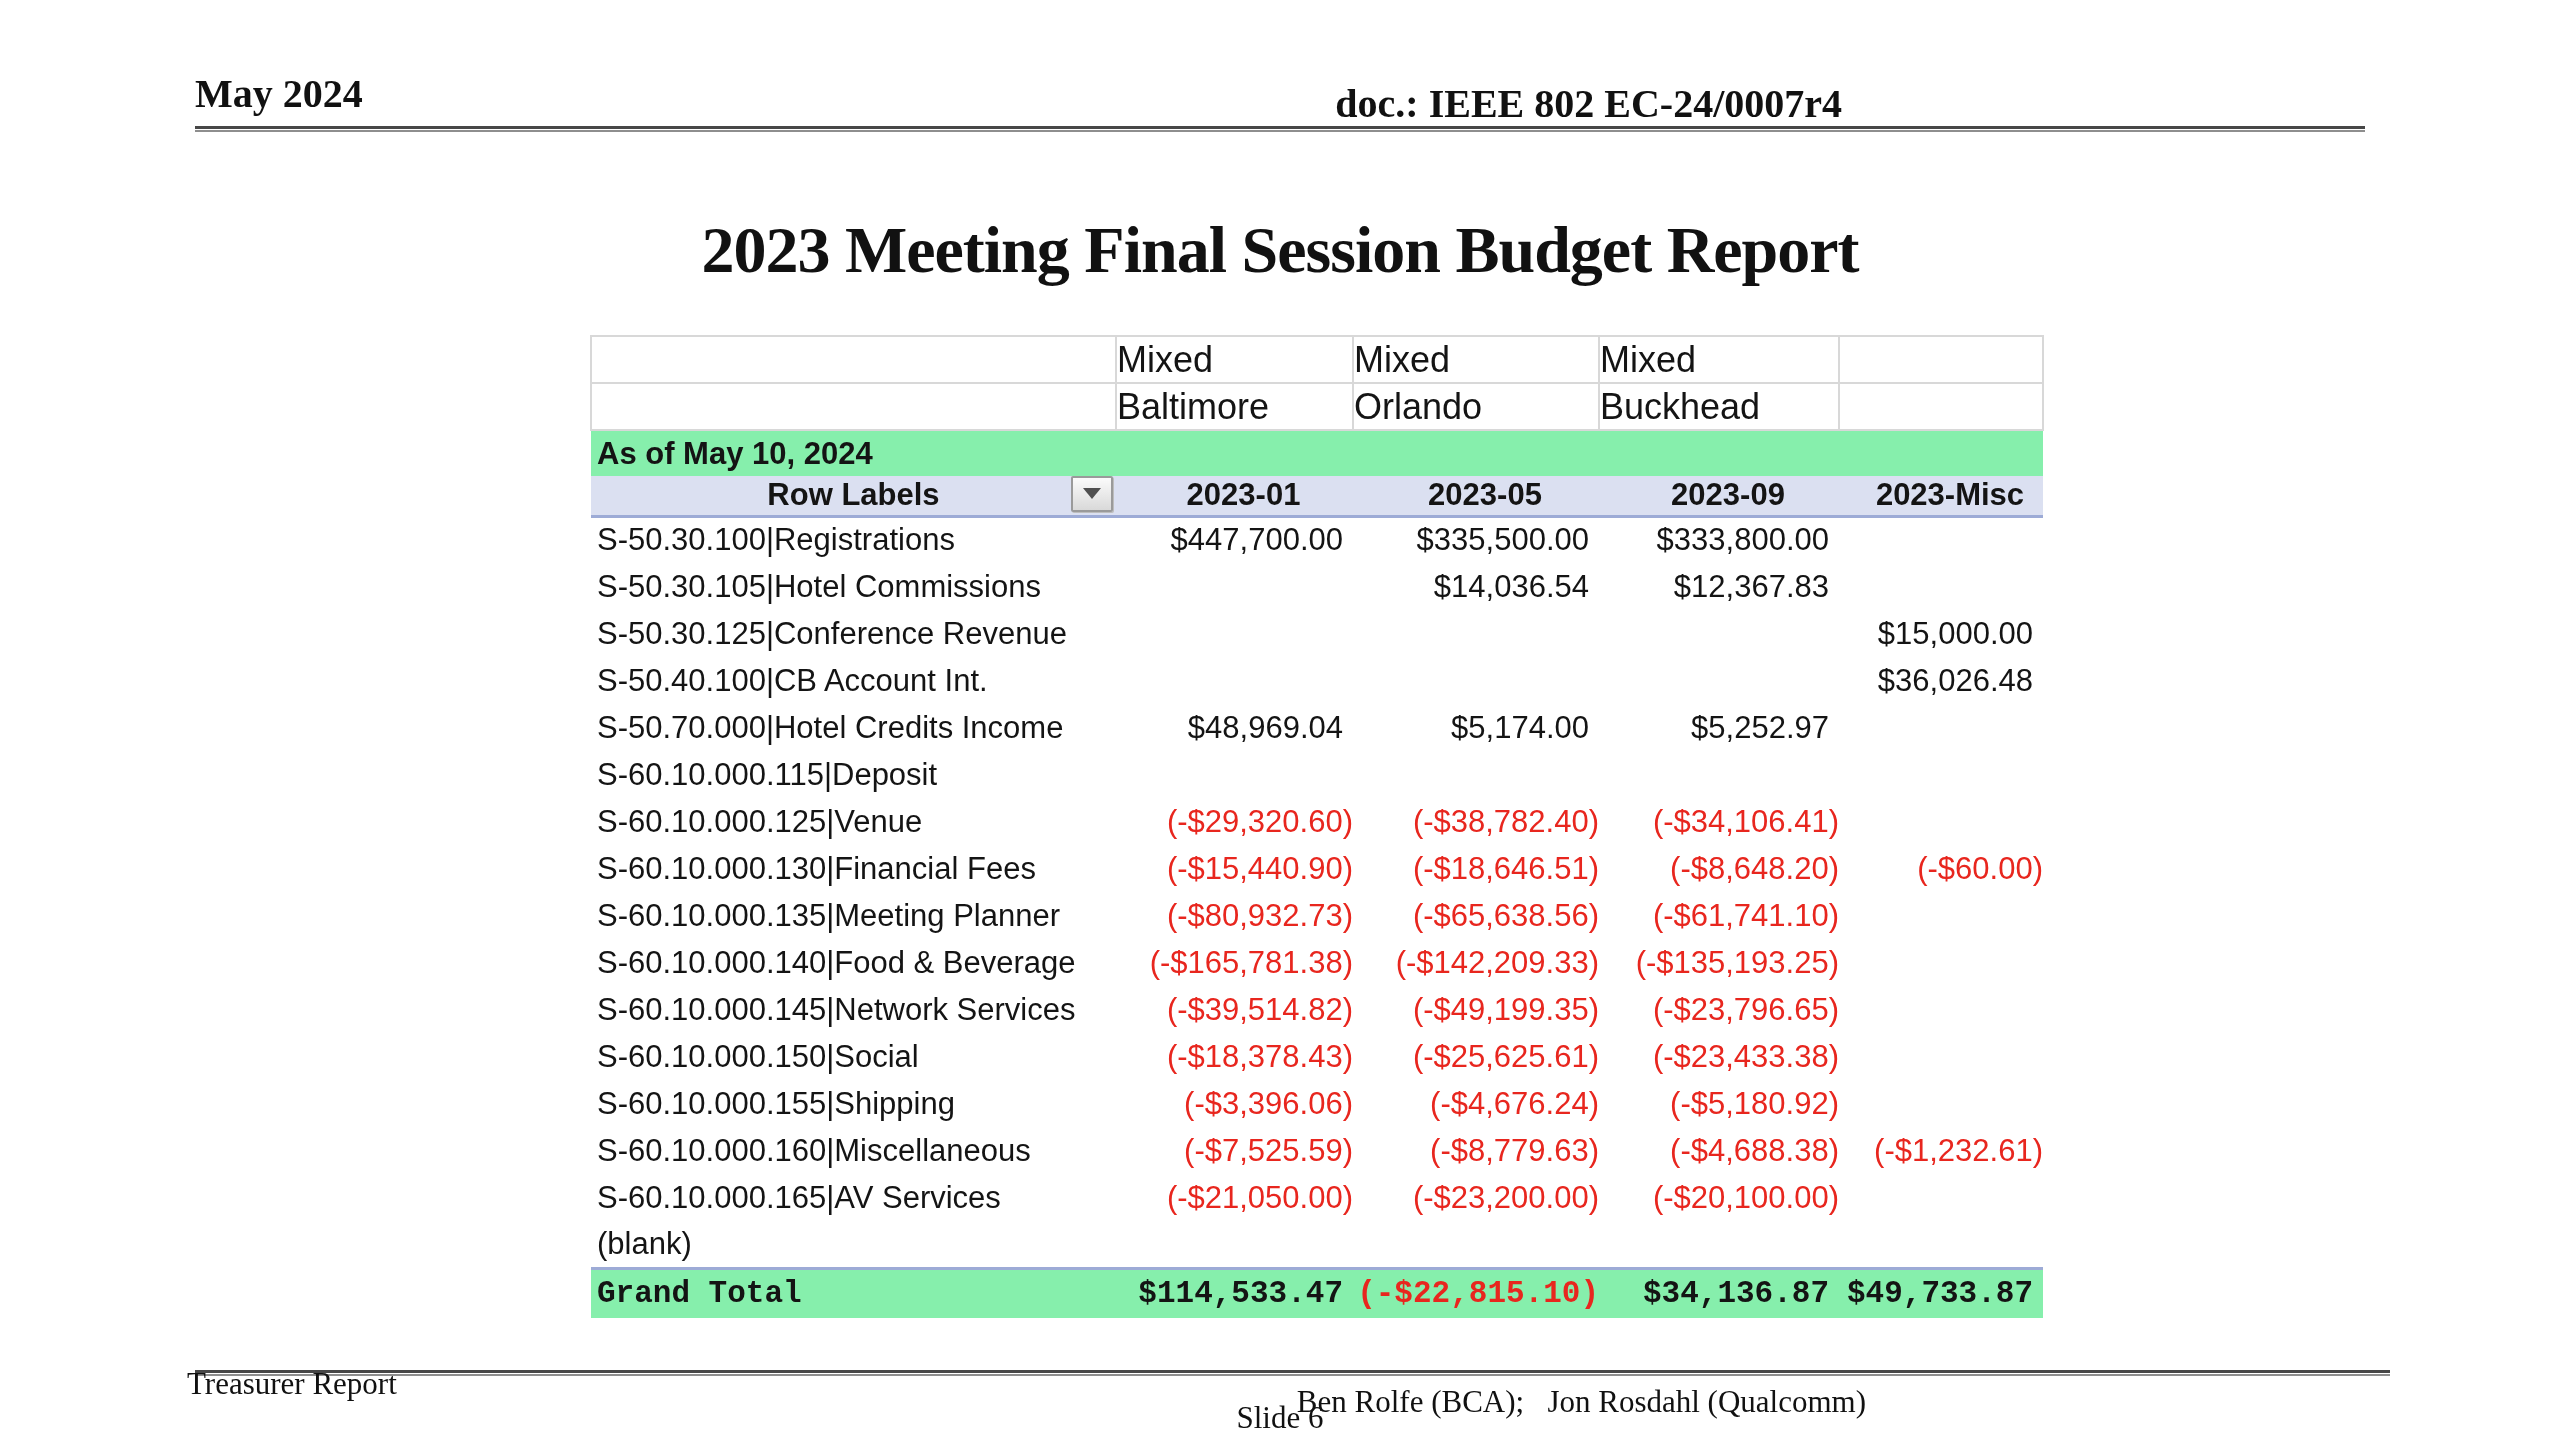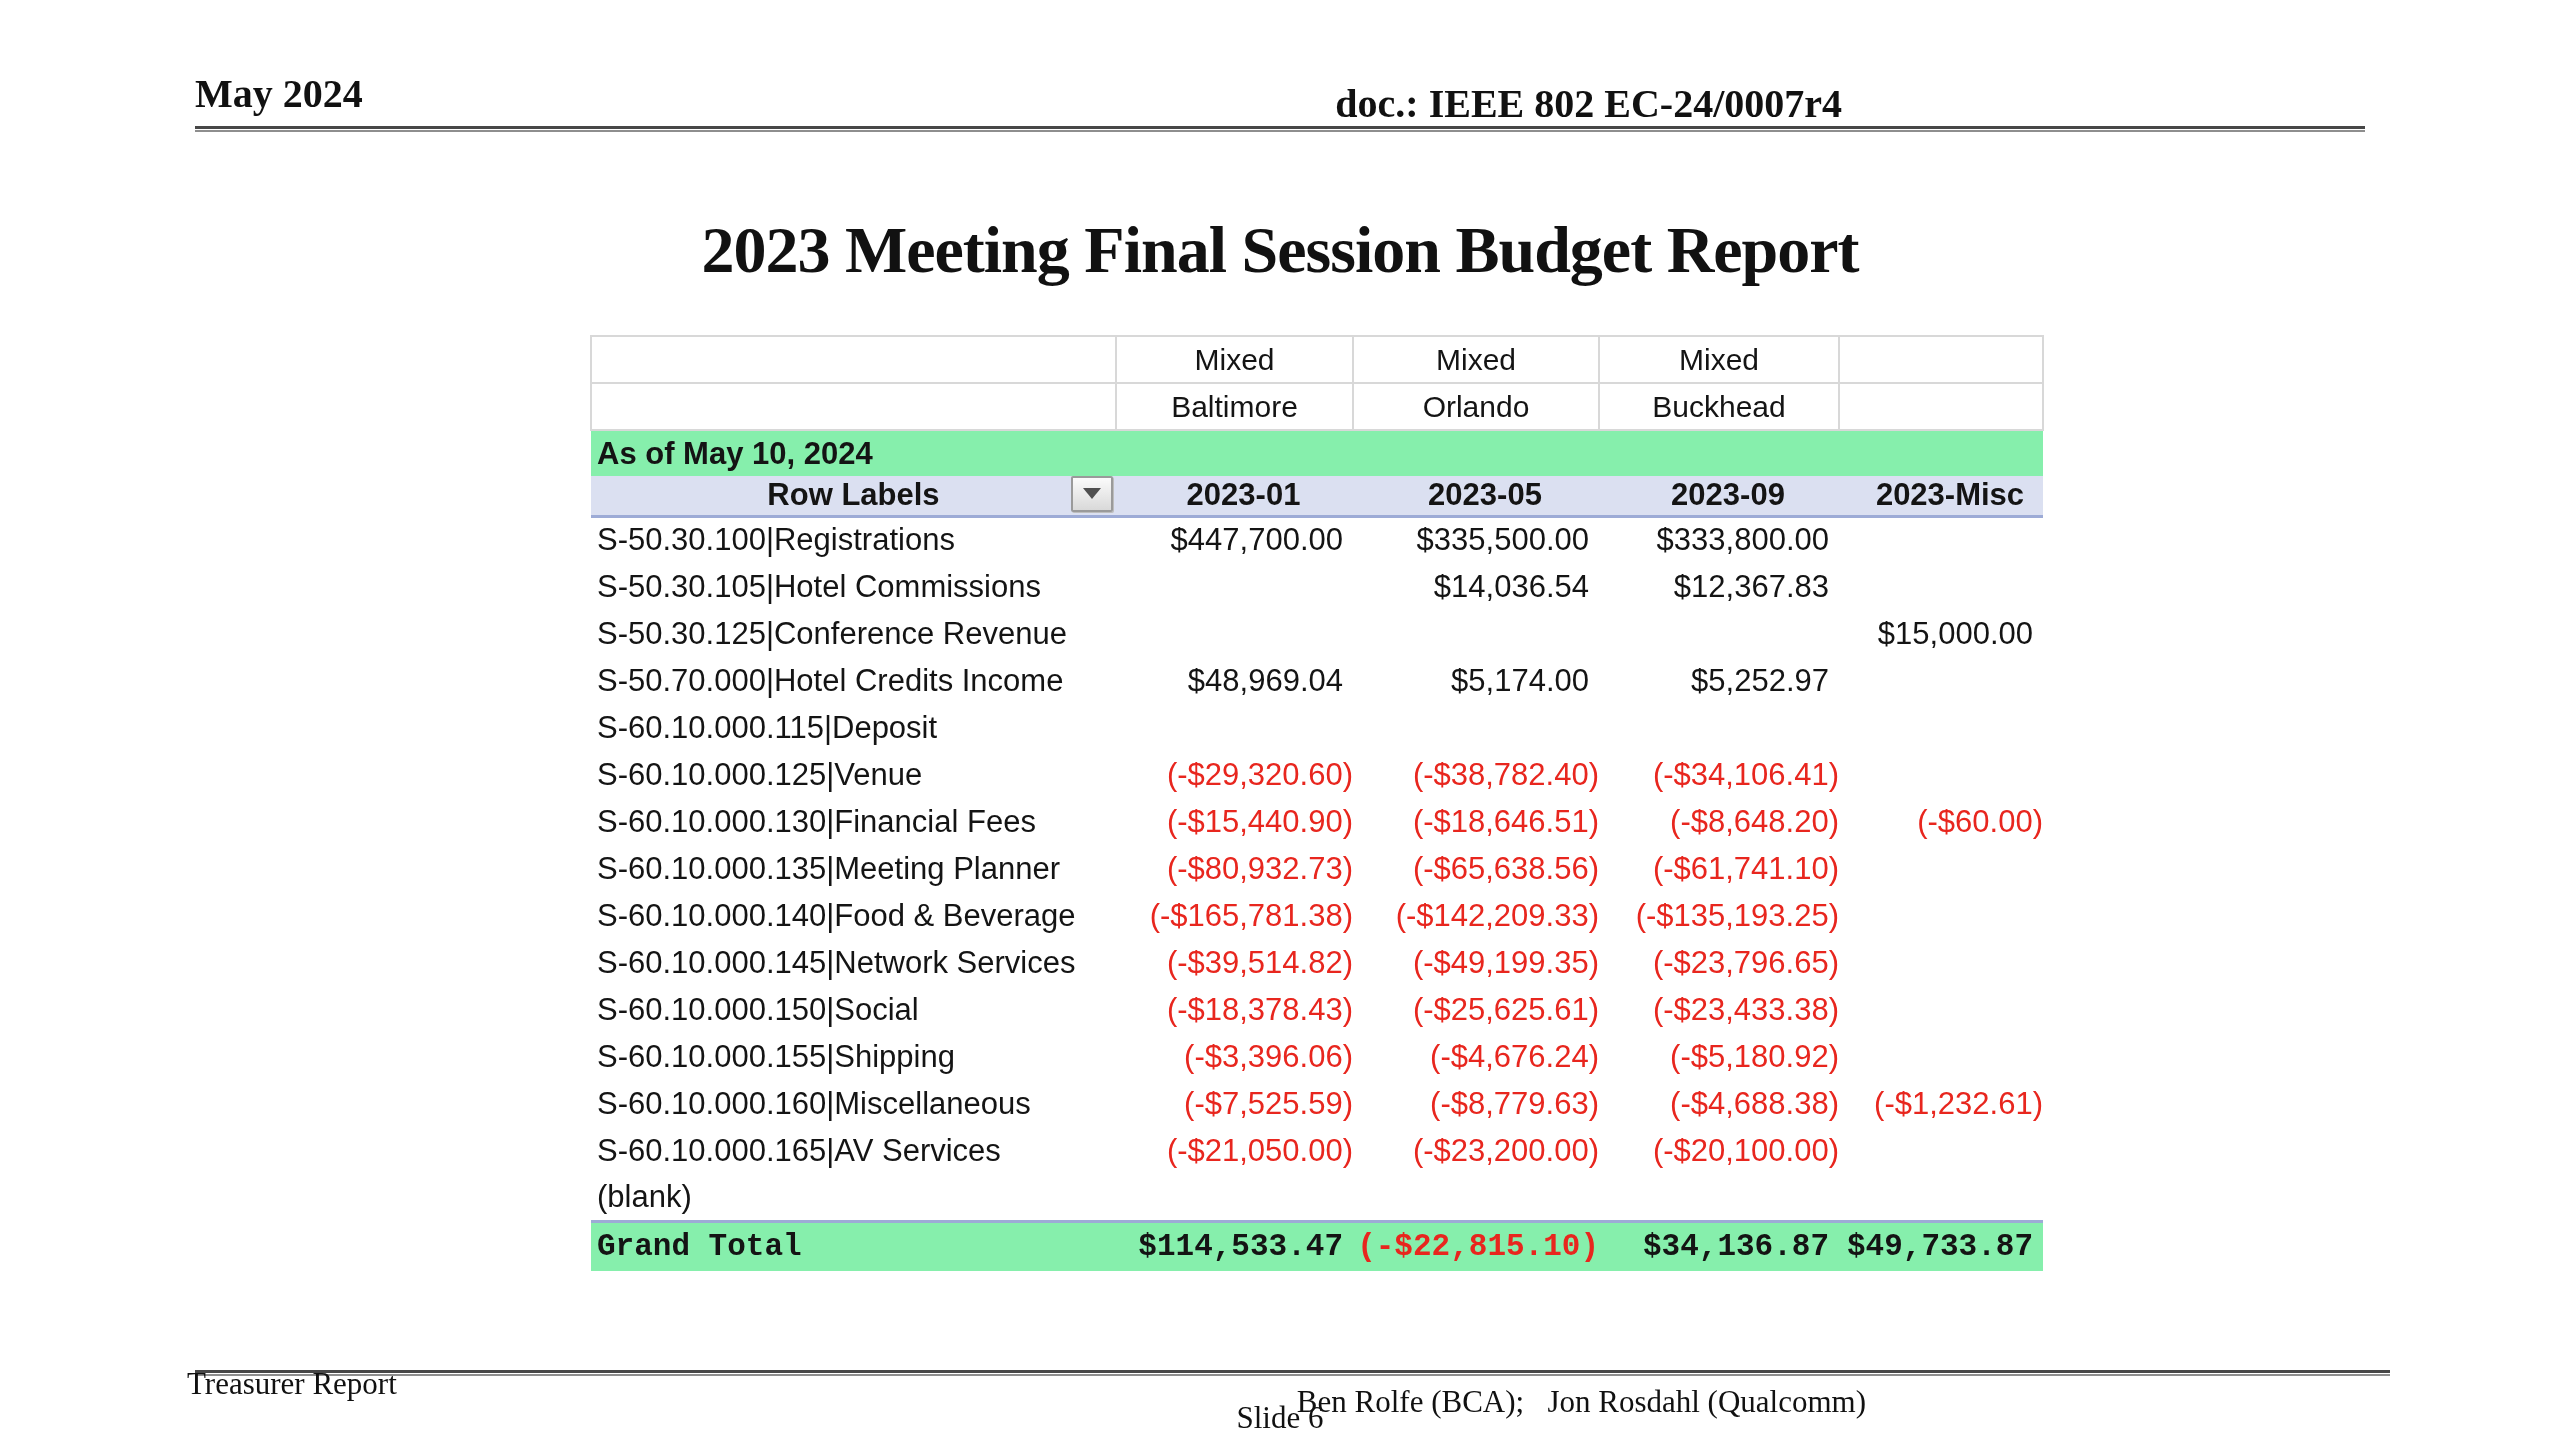--- a/index.html
+++ b/index.html
@@ -25,21 +25,21 @@
   
   .budget-table { position:absolute; left:590px; top:331px; width:1452px;
                   border-collapse:collapse; table-layout:fixed;
                   font-family:"Liberation Sans","DejaVu Sans",sans-serif;
                   font-size:31px; color:#141414; }
   .budget-table td { overflow:visible; white-space:nowrap; vertical-align:middle; }
   col.c-label { width:525px; } col.c-1 { width:237px; } col.c-2 { width:246px; }
   col.c-3 { width:240px; } col.c-4 { width:204px; }
 
   tr.grid-row { height:47px; background:#ffffff; }
-  tr.grid-row td { border:2px solid #d8d8d8; text-align:center; font-size:30px; }
+  tr.grid-row td { border:2px solid #d8d8d8; text-align:left; font-size:36px; }
 
   tr.band-asof { height:46px; background:#86efac; }
   tr.band-asof td { font-weight:bold; padding-left:6px; }
   tr.band-cols { height:40px; background:#dbe0f1; }
   tr.band-cols td { font-weight:bold; border-bottom:3px solid #9dabd6; }
   tr.band-cols td.col-hdr { text-align:center; padding-left:18px; }
   td.rowlabels-cell { position:relative; text-align:center; }
 
   .filter-btn { position:absolute; right:3px; bottom:3px; width:42px; height:36px;
                 background:linear-gradient(#fbfbfb,#d9d9d9); border:2px solid #9a9a9a;
@@ -138,20 +138,27 @@
           <td class="value-cell pos"></td>
         </tr>
         <tr class="data-row">
           <td class="label-cell">S-50.30.125|Conference Revenue</td>
           <td class="value-cell pos"></td>
           <td class="value-cell pos"></td>
           <td class="value-cell pos"></td>
           <td class="value-cell pos">$15,000.00</td>
         </tr>
         <tr class="data-row">
+          <td class="label-cell">S-50.40.100|CB Account Int.</td>
+          <td class="value-cell pos"></td>
+          <td class="value-cell pos"></td>
+          <td class="value-cell pos"></td>
+          <td class="value-cell pos">$36,026.48</td>
+        </tr>
+        <tr class="data-row">
           <td class="label-cell">S-50.70.000|Hotel Credits Income</td>
           <td class="value-cell pos">$48,969.04</td>
           <td class="value-cell pos">$5,174.00</td>
           <td class="value-cell pos">$5,252.97</td>
           <td class="value-cell pos"></td>
         </tr>
         <tr class="data-row">
           <td class="label-cell">S-60.10.000.115|Deposit</td>
           <td class="value-cell pos"></td>
           <td class="value-cell pos"></td>

